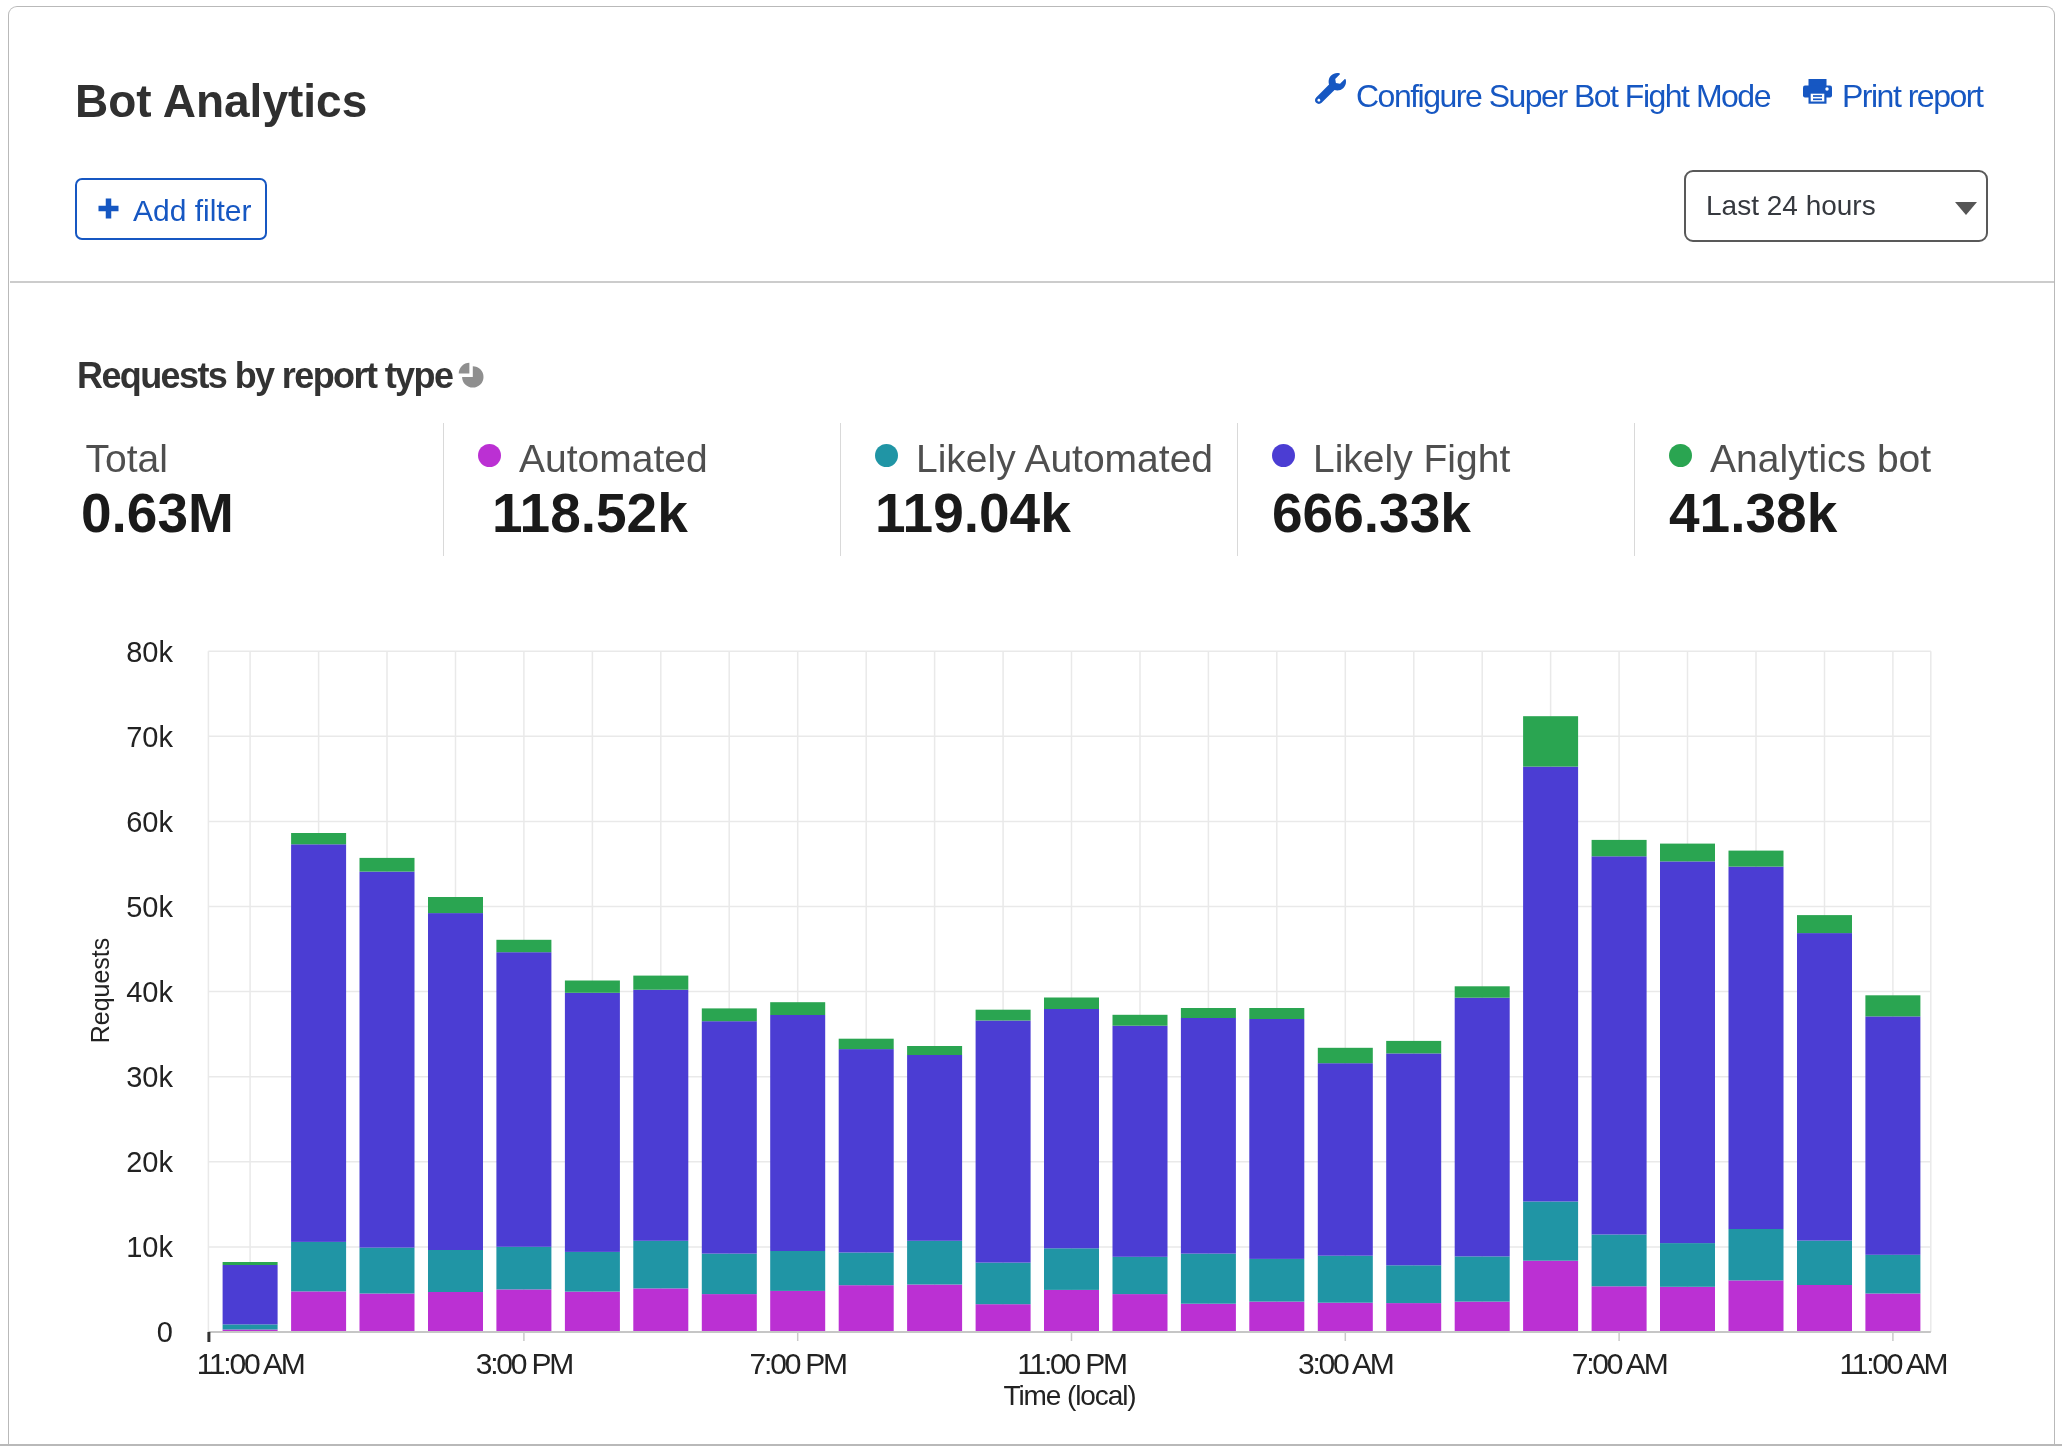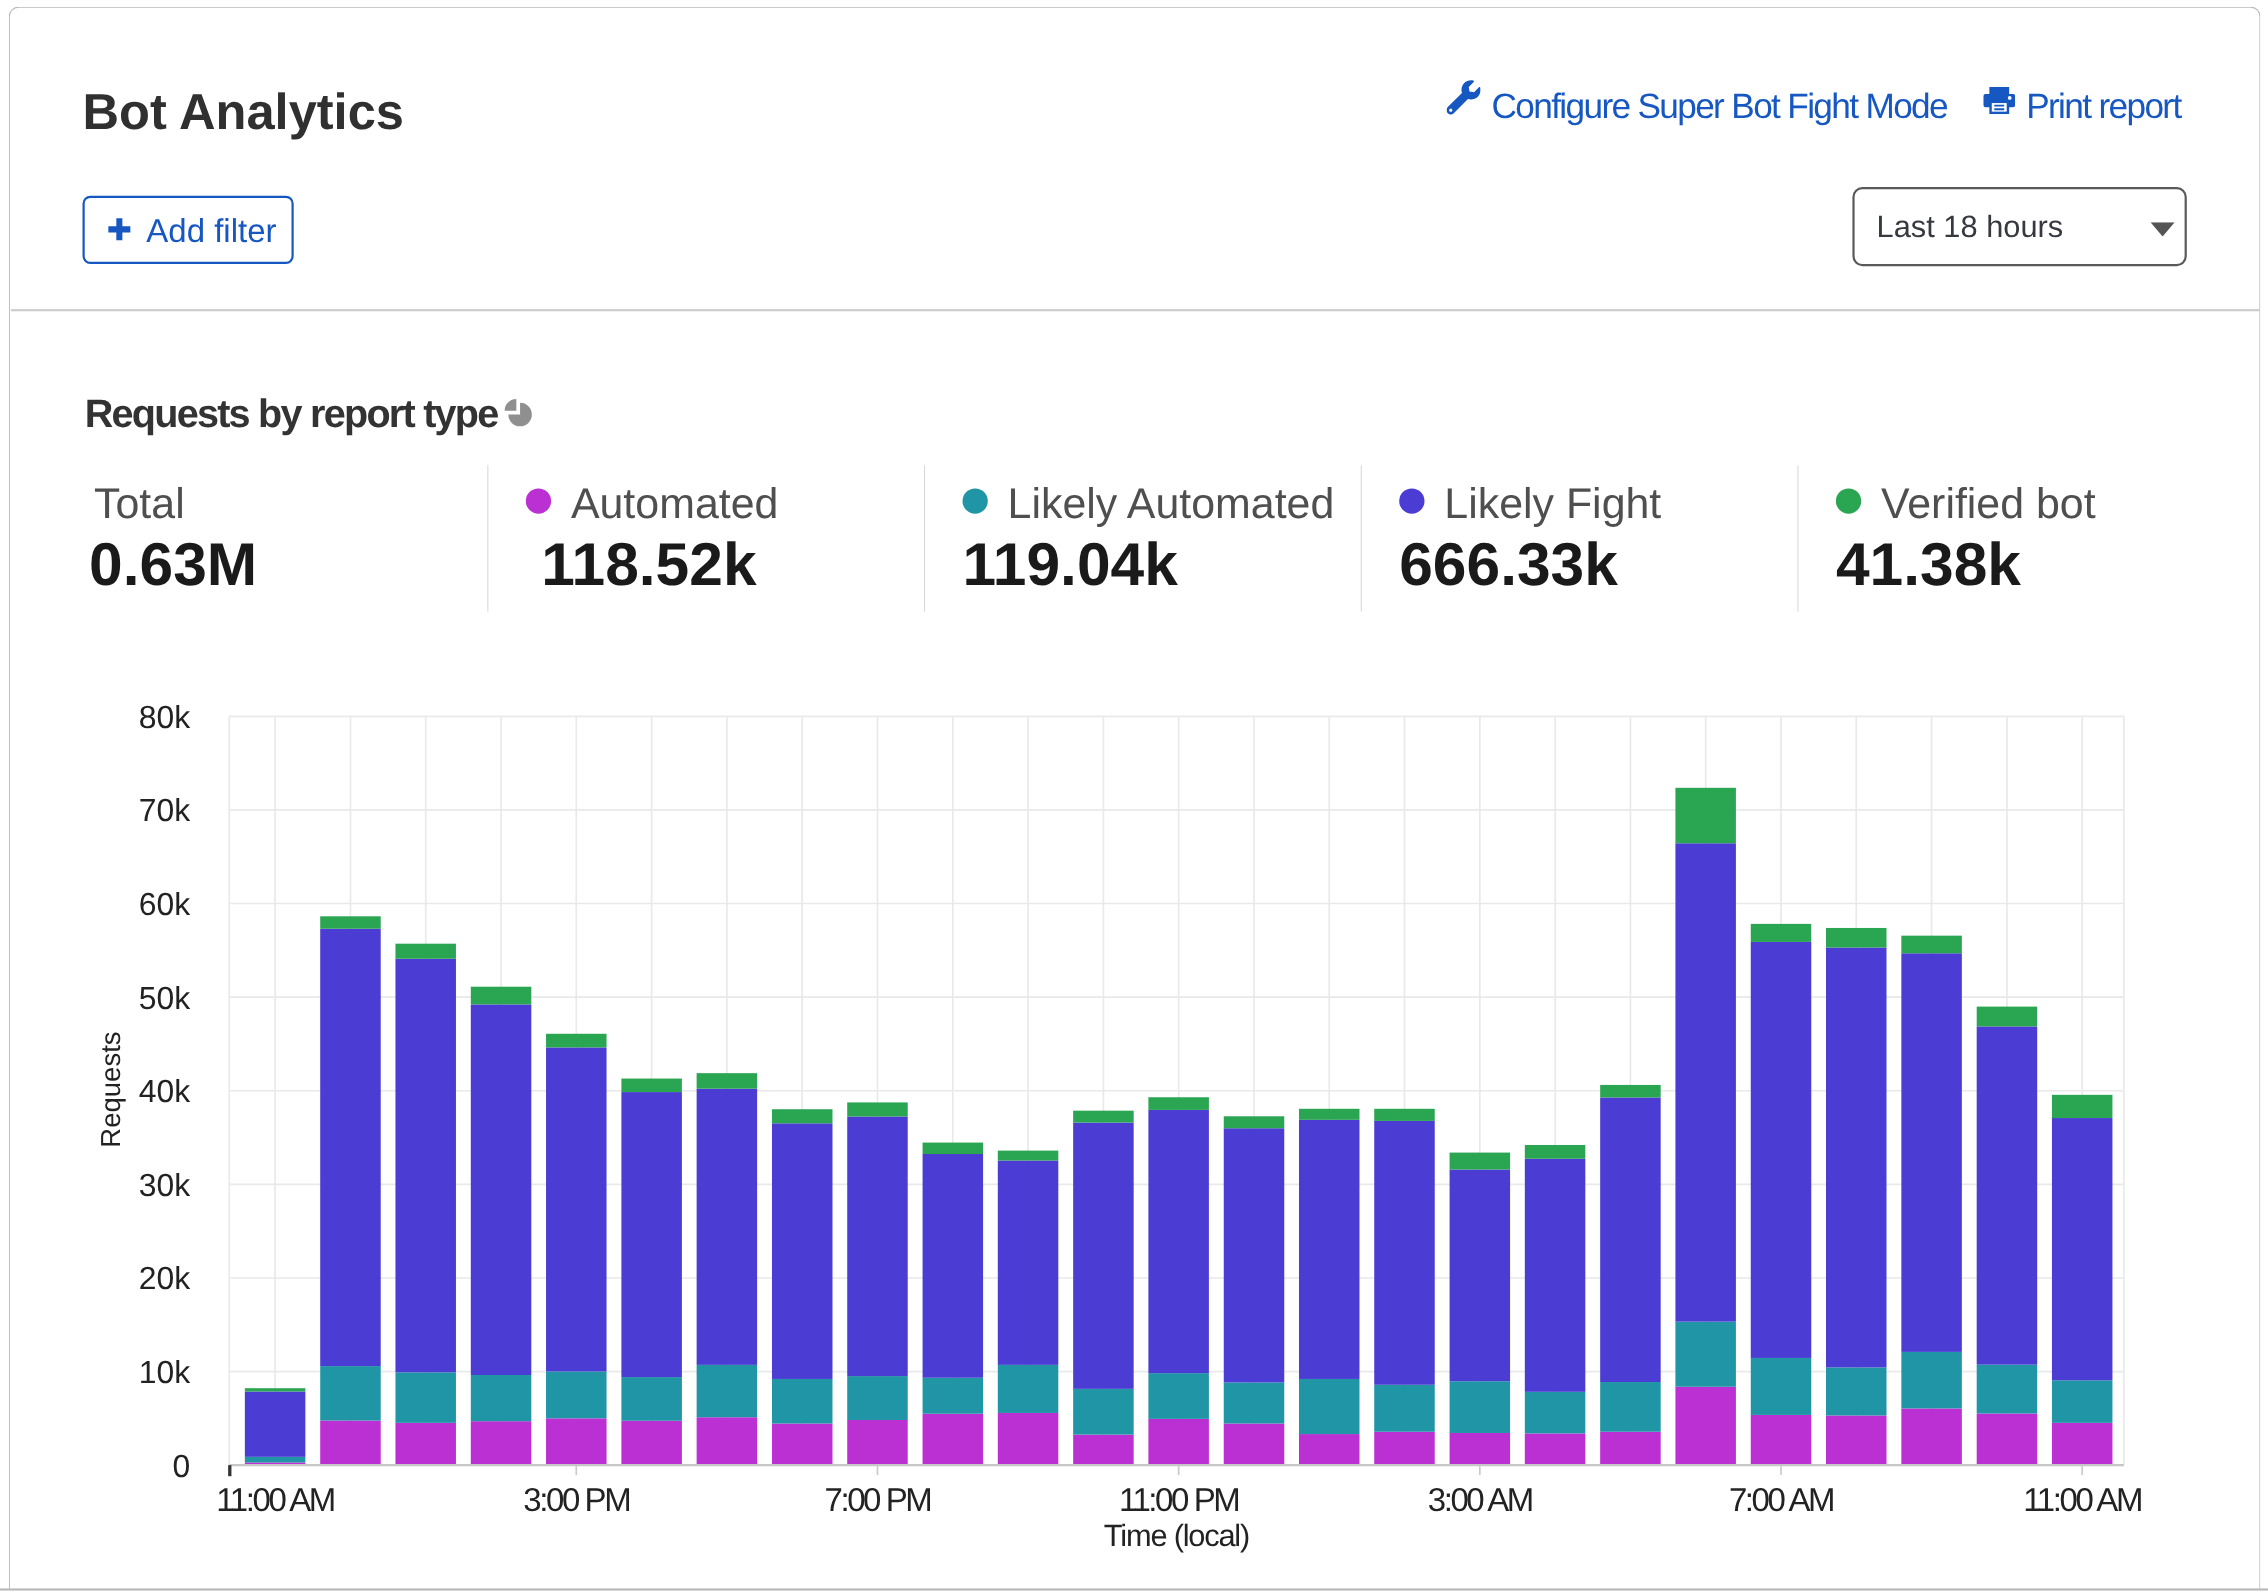--- a/index.html
+++ b/index.html
@@ -29,21 +29,21 @@
   </svg>
 <div class="link" style="left:1842px;top:80px">Print report</div>
 
 <div class="abs" style="left:75px;top:178px;width:188px;height:58px;border:2px solid #1657c2;border-radius:7px"></div>
 <svg class="abs" style="left:97px;top:197px" width="23" height="23" viewBox="0 0 23 23">
     <path d="M11.5 1.5 V 21.5 M1.5 11.5 H 21.5" stroke="#1657c2" stroke-width="5.5"></path>
   </svg>
 <div class="link" style="left:133px;top:196px;font-size:30px;letter-spacing:0">Add filter</div>
 
 <div class="abs" style="left:1684px;top:170px;width:300px;height:67.5px;border:2px solid #595959;border-radius:9px"></div>
-<div class="abs" style="left:1706px;top:192px;font-size:28px;color:#36393f;line-height:1">Last 18 hours</div>
+<div class="abs" style="left:1706px;top:192px;font-size:28px;color:#36393f;line-height:1">Last 24 hours</div>
 <svg class="abs" style="left:1954.8px;top:201.6px" width="22" height="13" viewBox="0 0 22 13">
     <path d="M0 0 H22 L11 13 Z" fill="#555"></path>
   </svg>
 
 <div class="abs" style="left:77px;top:358px;font-size:36px;font-weight:700;color:#333;line-height:1;letter-spacing:-1.6px">Requests by report type</div>
 <svg style="position:absolute;left:456px;top:360px" width="32" height="32" viewBox="0 0 32 32">
     <path d="M16.8 6.2 A 10.7 10.7 0 1 1 6.1 16.9 L 16.8 16.9 Z" fill="#8f8f8f"></path>
     <path d="M13.4 2.8 A 10.7 10.7 0 0 0 2.7 13.5 L 13.4 13.5 Z" fill="#8f8f8f"></path>
   </svg>
 
@@ -52,21 +52,21 @@
 <div style="position:absolute;left:478px;top:443.5px;width:23px;height:23px;border-radius:50%;background:#bb30d3"></div>
 <div class="slab" style="left:519px;top:439px">Automated</div>
 <div class="sval" style="left:492px;top:486px">118.52k</div>
 <div style="position:absolute;left:875px;top:443.5px;width:23px;height:23px;border-radius:50%;background:#2095a5"></div>
 <div class="slab" style="left:916px;top:439px">Likely Automated</div>
 <div class="sval" style="left:875px;top:486px">119.04k</div>
 <div style="position:absolute;left:1272px;top:443.5px;width:23px;height:23px;border-radius:50%;background:#4b3dd3"></div>
 <div class="slab" style="left:1313px;top:439px">Likely Fight</div>
 <div class="sval" style="left:1272px;top:486px">666.33k</div>
 <div style="position:absolute;left:1669px;top:443.5px;width:23px;height:23px;border-radius:50%;background:#2aa551"></div>
-<div class="slab" style="left:1710px;top:439px">Verified bot</div>
+<div class="slab" style="left:1710px;top:439px">Analytics bot</div>
 <div class="sval" style="left:1669px;top:486px">41.38k</div>
 <div style="position:absolute;left:442.6px;top:423px;width:1.5px;height:133px;background:#d9d9d9"></div>
 <div style="position:absolute;left:839.5px;top:423px;width:1.5px;height:133px;background:#d9d9d9"></div>
 <div style="position:absolute;left:1236.5px;top:423px;width:1.5px;height:133px;background:#d9d9d9"></div>
 <div style="position:absolute;left:1633.5px;top:423px;width:1.5px;height:133px;background:#d9d9d9"></div>
 
 <svg width="2062" height="1450" viewBox="0 0 2062 1450" style="position:absolute;left:0;top:0;font-family:'Liberation Sans',sans-serif">
 <line x1="208.4" y1="1246.9" x2="1930.8" y2="1246.9" stroke="#e9e9e9" stroke-width="1.5"></line>
 <line x1="208.4" y1="1161.8" x2="1930.8" y2="1161.8" stroke="#e9e9e9" stroke-width="1.5"></line>
 <line x1="208.4" y1="1076.7" x2="1930.8" y2="1076.7" stroke="#e9e9e9" stroke-width="1.5"></line>

